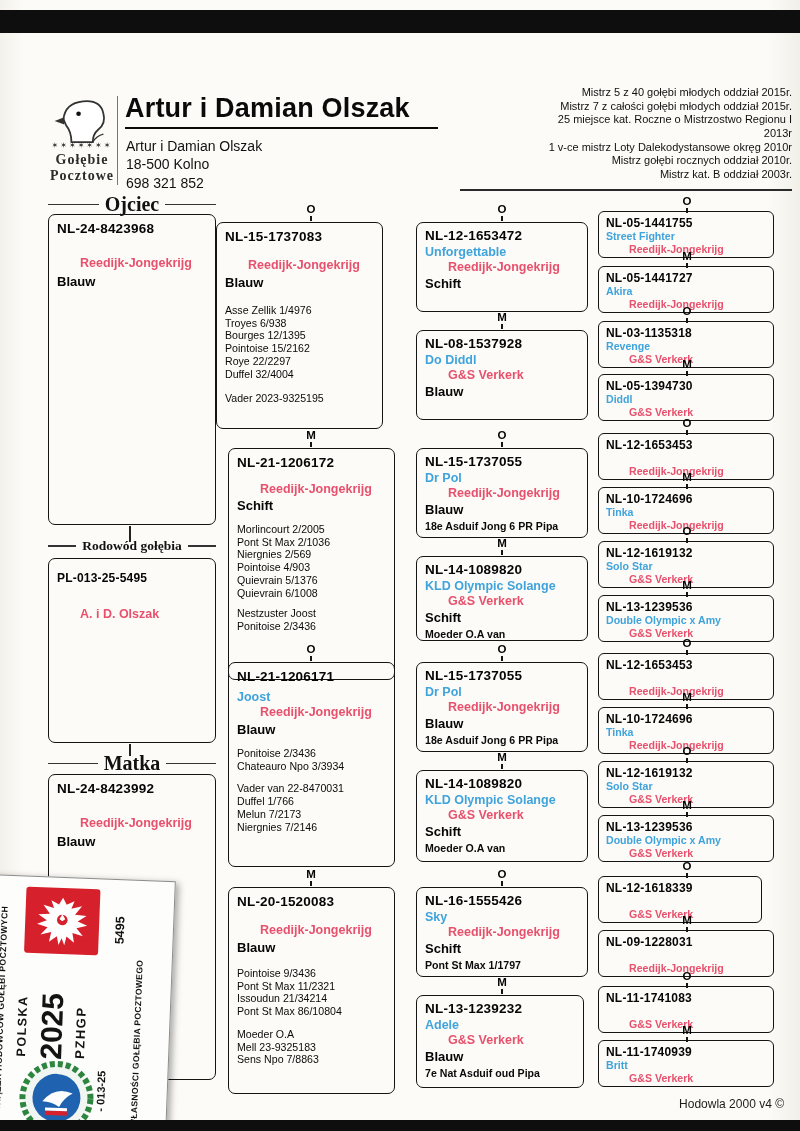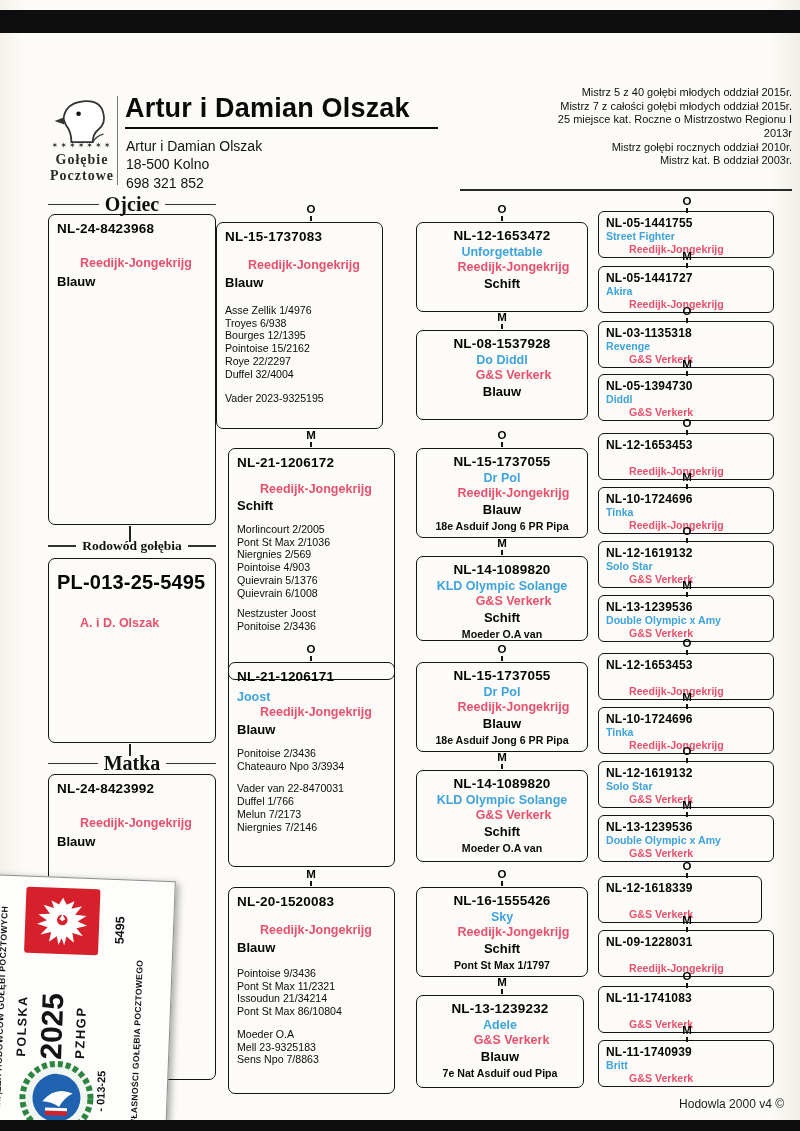--- a/index.html
+++ b/index.html
@@ -12,24 +12,24 @@
   .logo-svg{position:absolute;left:50px;top:96px;}
   .stars{position:absolute;left:42px;top:141px;width:80px;text-align:center;font-size:8px;letter-spacing:2px;color:#333;}
   .brand{position:absolute;width:92px;left:36px;text-align:center;font-family:"Liberation Serif",serif;font-weight:700;font-size:14px;letter-spacing:1px;color:#2b2b2b;}
   .hdr-vline{position:absolute;left:117px;top:96px;width:1px;height:89px;background:#777;}
   .title{position:absolute;left:125px;top:93px;font-size:27px;font-weight:700;color:#0a0a0a;border-bottom:2.5px solid #0a0a0a;padding:0 28px 3px 0;letter-spacing:.2px;}
   .owner{position:absolute;left:126px;top:137px;font-size:14px;line-height:1.32;color:#111;}
   .ach{position:absolute;right:8px;top:86px;width:332px;text-align:right;font-size:11px;line-height:1.24;color:#101010;}
   .hdr-rule{position:absolute;left:460px;top:189px;width:332px;height:2px;background:#2a2a2a;}
   
   .box{position:absolute;border:1.6px solid #141414;border-radius:7px;padding:6px 8px;}
-  .g3{padding:5px 8px;text-align:center;}
+  .g3{padding:5px 8px;}
   .sm{padding:4px 7px;border-radius:6px;}
   .ring{font-weight:700;font-size:13.5px;color:#050505;letter-spacing:.2px;}
-  .big{font-size:20px;}
+  .big{font-size:12px;}
   .pname{font-weight:700;font-size:12.5px;color:#3fa3dc;}
   .breeder{font-weight:700;font-size:12.5px;color:#e8516d;margin-left:23px;}
   .colr{font-weight:700;font-size:13px;color:#050505;}
   .notes,.notes2{font-weight:400;font-size:10.6px;line-height:1.2;white-space:pre-line;color:#0a0a0a;}
   .note{font-weight:700;font-size:10.6px;color:#0a0a0a;}
   .sm .ring{font-size:12px}
   .sm .pname,.sm .breeder{font-size:10.6px}
   .smn{min-height:13px}
   .marker{position:absolute;width:22px;text-align:center;font-weight:700;font-size:11.5px;color:#050505;}
   .marker::after{content:"";display:block;width:2px;height:5px;background:#141414;margin:1px auto 0;}
@@ -76,20 +76,21 @@
     <div>Artur i Damian Olszak</div>
     <div>18-500 Kolno</div>
     <div>698 321 852</div>
   </div>
 
   <div class="ach">
     <div>Mistrz 5 z 40 gołębi młodych oddział 2015r.</div>
     <div>Mistrz 7 z całości gołębi młodych oddział 2015r.</div>
     <div>25 miejsce kat. Roczne o Mistrzostwo Regionu I</div>
     <div>2013r</div>
+    <div>1 v-ce mistrz Loty Dalekodystansowe okręg 2010r</div>
     <div>Mistrz gołębi rocznych oddział 2010r.</div>
     <div>Mistrz kat. B oddział 2003r.</div>
   </div>
   <div class="hdr-rule"></div>
 
   <div class="seclabel" style="top:193px;font-size:20px">
       <span>Ojciec</span>
     </div>
   <div class="box" style="left:48px;top:214px;width:168px;height:311px">
     <div class="ring">NL-24-8423968</div>

